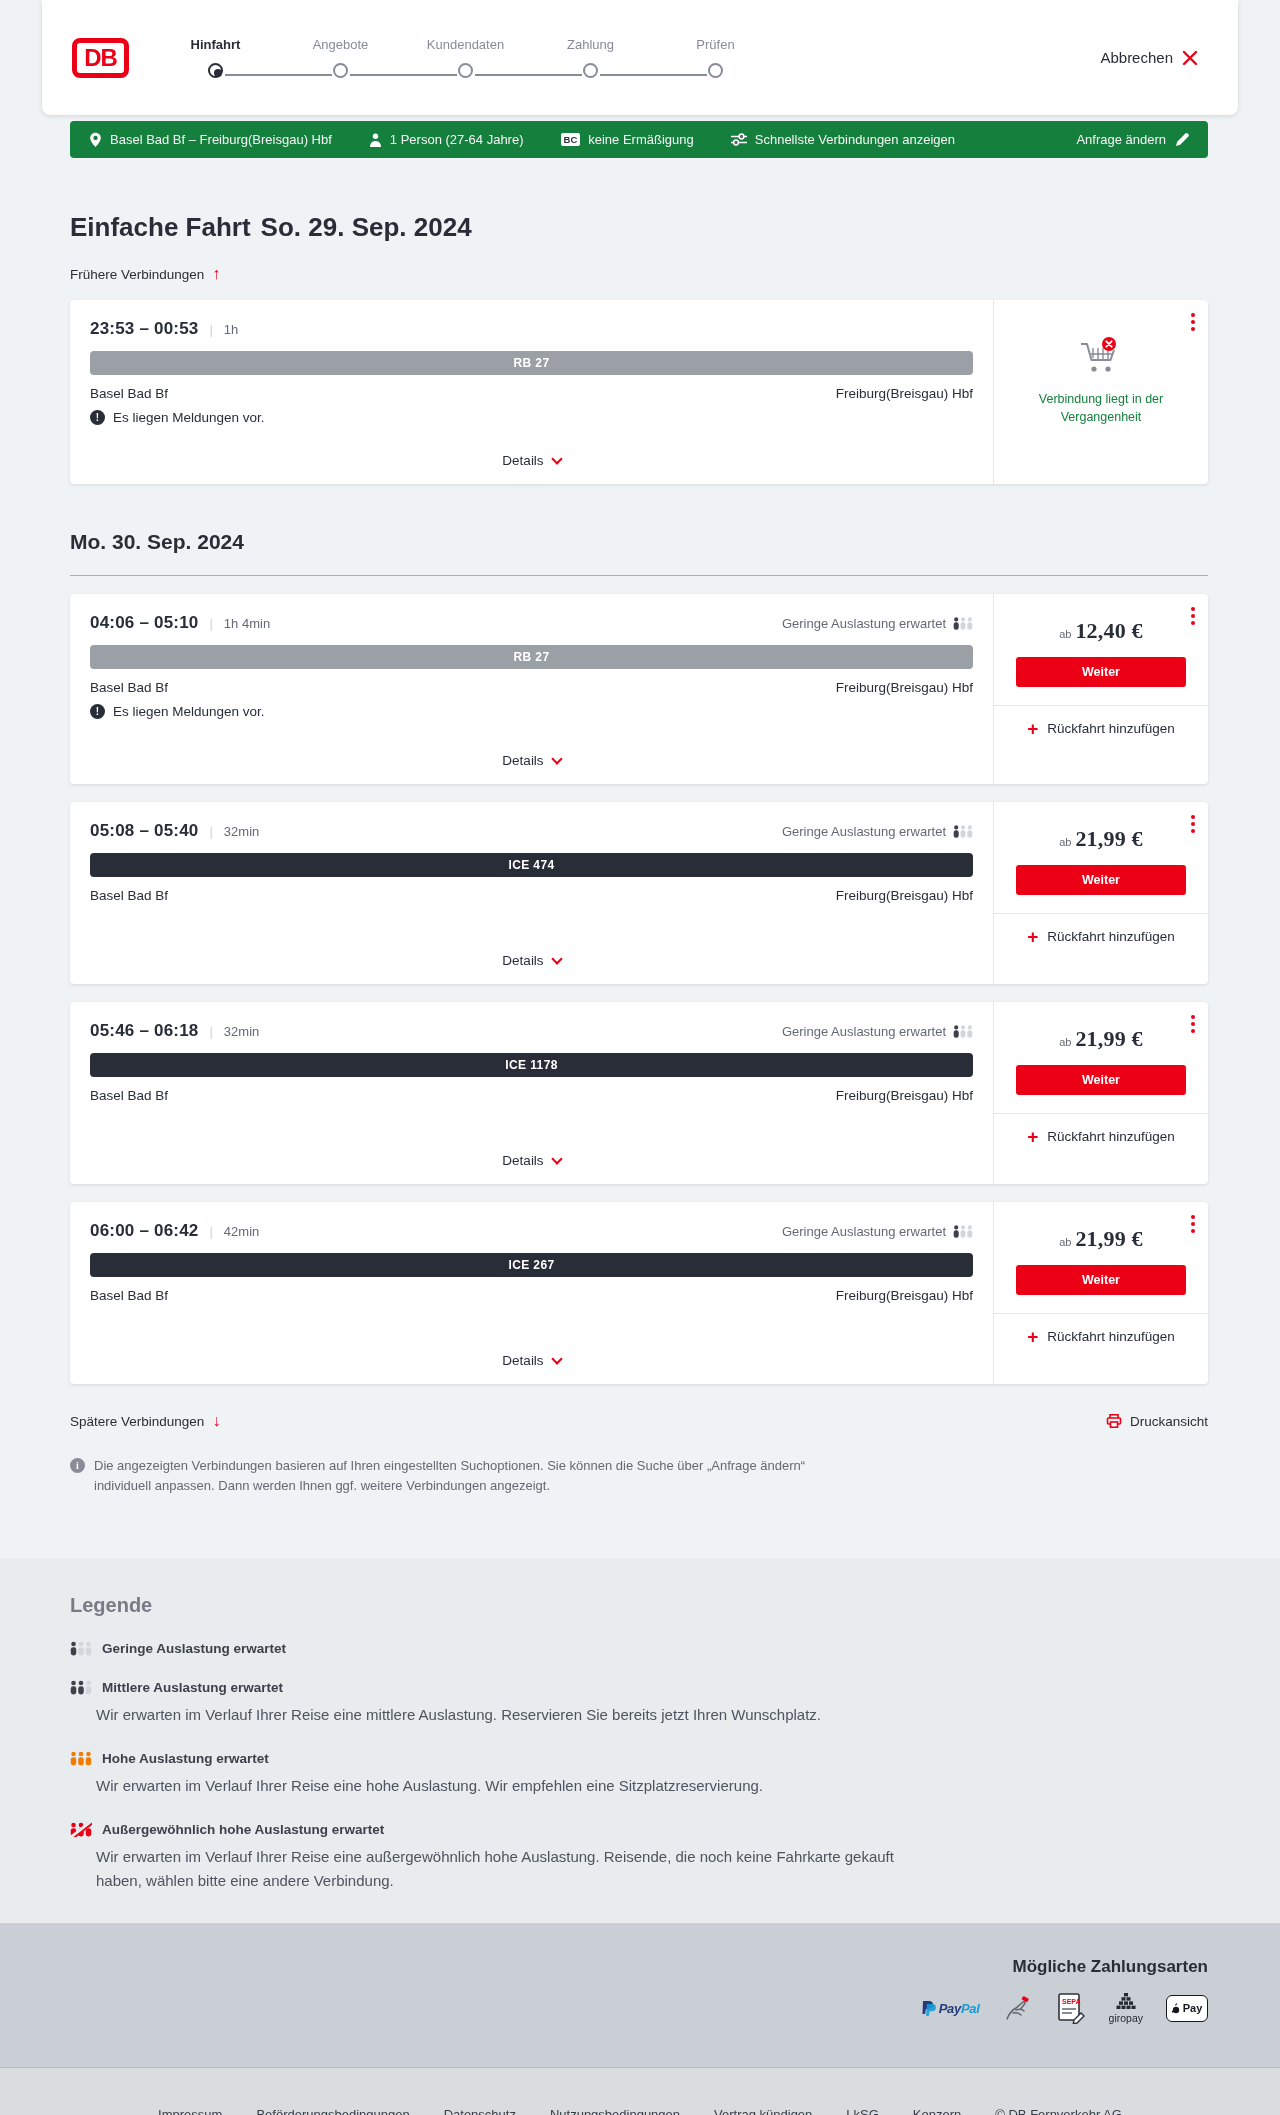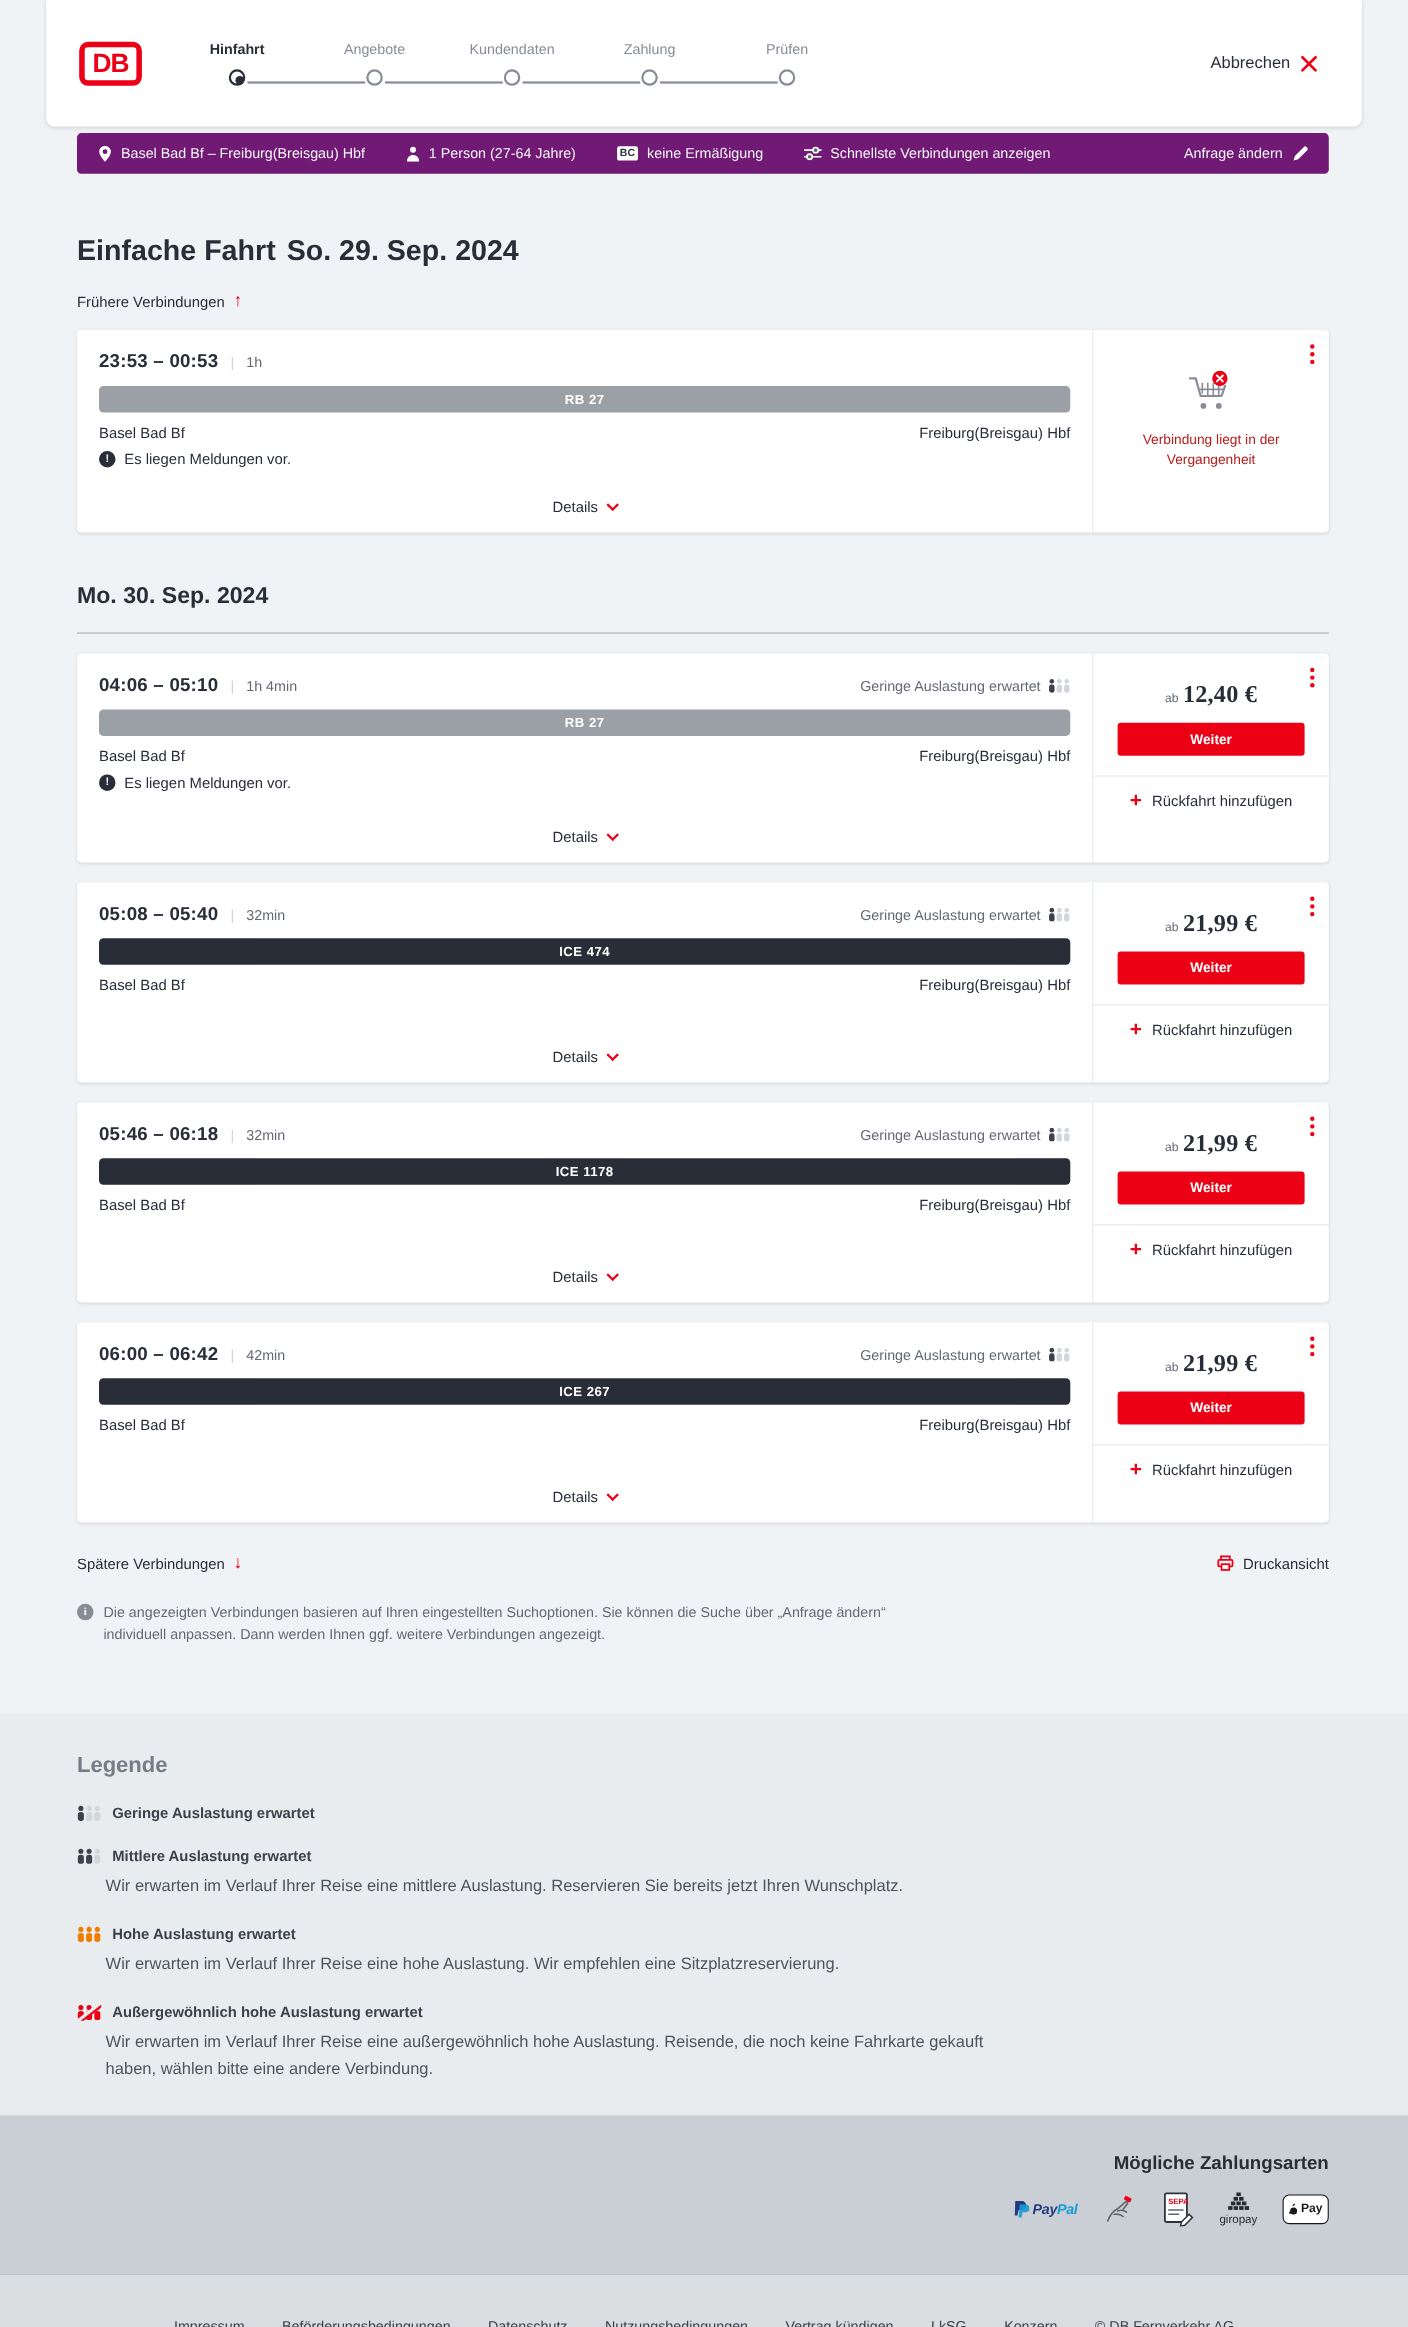--- a/index.html
+++ b/index.html
@@ -39,21 +39,21 @@
     top:37px; height:2px; background:#878c96; z-index:1;
   }
   .cancel-btn {
     margin-left:auto; display:flex; align-items:center; gap:9px;
     font-size:15px; color:#282d37; cursor:pointer; background:none; border:none;
     font-family:inherit;
   }
 
   
   .summary-bar {
-    margin:6px 72px 0 70px; height:37px; background:#701a75; border-radius:4px;
+    margin:6px 72px 0 70px; height:37px; background:#15803d; border-radius:4px;
     display:flex; align-items:center; padding:0 18px 0 19px; color:#f4f5f6;
     font-size:13px; gap:37px;
   }
   .sum-item { display:flex; align-items:center; gap:8px; white-space:nowrap; }
   .bc-badge {
     background:#fff; color:#2d323c; font-weight:bold; font-size:9.5px;
     padding:2px 3px; border-radius:2px; line-height:1;
   }
   .sum-edit { margin-left:auto; display:flex; align-items:center; gap:9px; cursor:pointer; }
 
@@ -119,21 +119,21 @@
     color:#fff; font-weight:bold; font-size:12.5px; cursor:pointer; font-family:inherit;
   }
   .side-foot {
     margin-top:18px; border-top:1px solid #e4e8eb; height:46px;
     display:flex; align-items:center; justify-content:center; gap:9px;
     font-size:13.5px; color:#282d37; cursor:pointer;
   }
   .plus { color:#ec0016; font-size:19px; font-weight:bold; line-height:0.8; }
 
   .past-block { margin:36px 18px 0; text-align:center; }
-  .past-caption { margin-top:10px; font-size:12.5px; color:#b91c1c; line-height:1.45; }
+  .past-caption { margin-top:10px; font-size:12.5px; color:#15803d; line-height:1.45; }
 
   .section-date {
     margin-top:46px; font-size:21px; color:#282d37; padding-bottom:21px;
     border-bottom:1px solid #a8aeb4;
   }
   .later-row { margin-top:29px; display:flex; justify-content:space-between; align-items:center; }
   .print-btn { display:flex; align-items:center; gap:8px; font-size:13.5px; color:#282d37; cursor:pointer; }
 
   .info-row { margin-top:27px; display:flex; gap:9px; max-width:790px;
               font-size:13px; color:#646973; line-height:1.55; padding-bottom:62px; }

